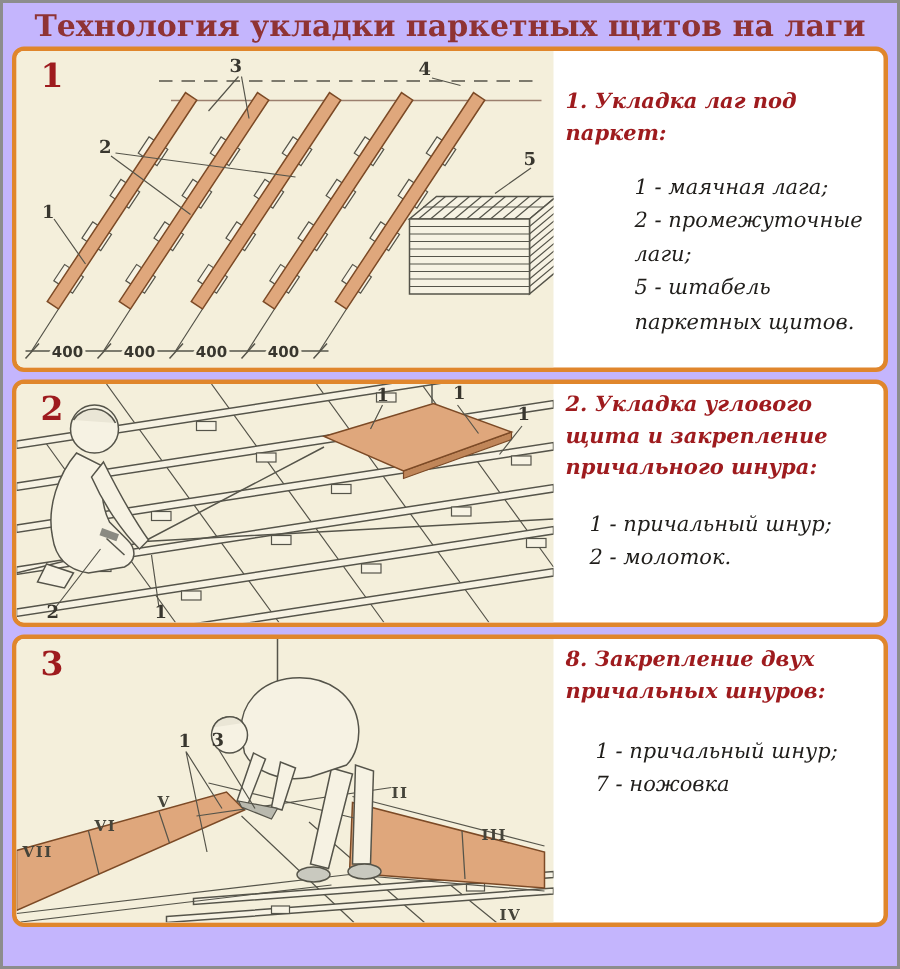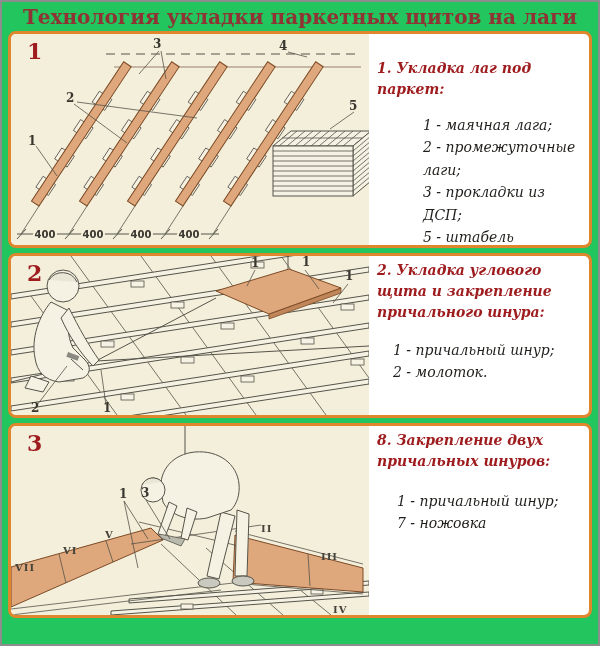--- a/index.html
+++ b/index.html
@@ -1,16 +1,16 @@
 <!DOCTYPE html>
 <html><head>
 <meta charset="utf-8">
 <style>
   html,body{margin:0;padding:0;background:#cfcfcf;}
-  .page{width:600px;height:646px;box-sizing:border-box;background:#22c55e;
+  .page{width:600px;height:646px;box-sizing:border-box;background:#c4b5fd;
         border:2px solid #8d8d8d;overflow:hidden;
         font-family:"DejaVu Serif",serif;}
   .header{text-align:center;padding-top:4px;color:#8f3334;}
   .title{font-size:20px;font-weight:bold;line-height:1.15;}
   .subtitle{font-size:17px;line-height:1.15;}
   .panel{position:relative;margin:0 6px 5px 6px;border:3px solid #e0862c;border-radius:8px;
          background:#ffffff;display:flex;overflow:hidden;box-sizing:border-box;}
   .p1{height:217px;margin-top:2px;}
   .p2{height:165px;}
   .p3{height:195px;}
@@ -119,21 +119,20 @@
           <text x="338" y="76" class="call">5</text>
         </g>
       </svg>
       <div class="num">1</div>
     </div>
     <div class="txt">
       <div class="hd">1. Укладка лаг под паркет:</div>
       <div class="items">
         <div>1 - маячная лага;</div>
         <div>2 - промежуточные лаги;</div>
-        <div>3 - прокладки из ДСП;</div>
         <div>5 - штабель паркетных щитов.</div>
       </div>
     </div>
   </div>
 
   <div class="panel p2">
     <div class="fig">
       <svg viewBox="0 0 358 159">
 
         <path class="lnf" d="M60,0 L175,159 M130,0 L245,159 M200,0 L315,159 M270,0 L358,122 M20,40 L106,159"></path>

